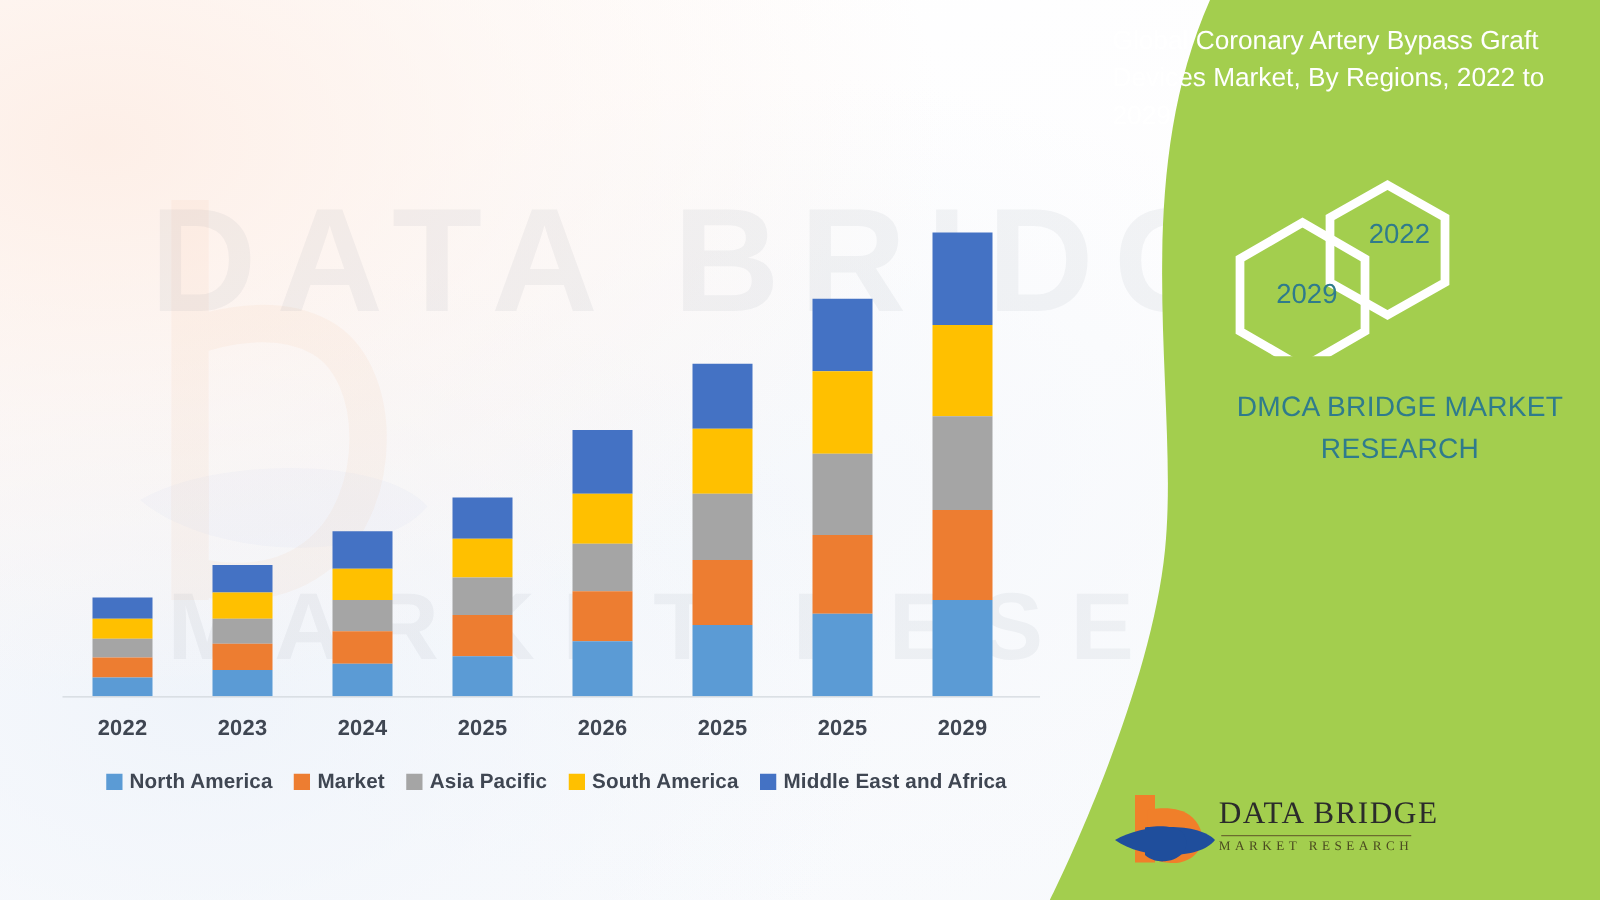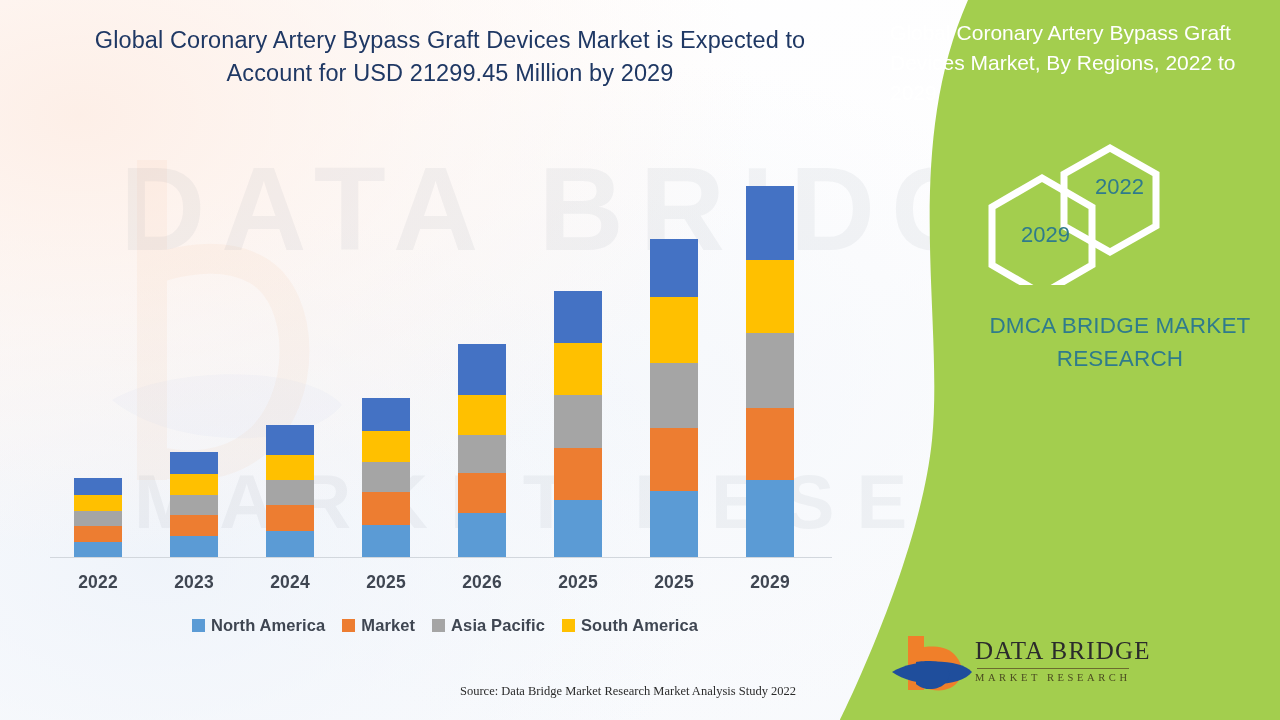--- a/index.html
+++ b/index.html
@@ -154,21 +154,20 @@
   <svg id="wm-logo" viewBox="0 0 270 380" aria-hidden="true">
     <path d="M60 10 L60 330 M60 120 C60 120 120 95 165 120 C215 148 215 250 165 292 C120 330 60 310 60 310" fill="none" stroke="rgba(237,125,49,.085)" stroke-width="30"></path>
     <path d="M20 250 C80 215 215 215 250 255 C215 300 80 300 20 250 Z" fill="rgba(68,114,196,.055)"></path>
   </svg>
 
   <div id="wm-text">
     <div class="wl">DATA BRIDGE</div>
     <div class="wl second">MARKET RESEARCH</div>
   </div>
 
-  <div id="headline">Global Coronary Artery Bypass Graft Devices Market is Expected to Account for USD 21299.45 Million by 2029</div>
 
   <div id="plot">
     <div id="bars">
         <div class="bar-col">
           <div class="bar">
             <div class="seg" title="Middle East and Africa 2022" style="height: 17px; background: rgb(68, 114, 196);"></div>
             <div class="seg" title="South America 2022" style="height: 16px; background: rgb(255, 192, 0);"></div>
             <div class="seg" title="Asia Pacific 2022" style="height: 15px; background: rgb(165, 165, 165);"></div>
             <div class="seg" title="Europe 2022" style="height: 16px; background: rgb(237, 125, 49);"></div>
             <div class="seg" title="North America 2022" style="height: 15px; background: rgb(91, 155, 213);"></div>
@@ -262,23 +261,26 @@
         <span class="lt">Market</span>
       </div>
       <div class="lg">
         <span class="sw" style="background: rgb(165, 165, 165);"></span>
         <span class="lt">Asia Pacific</span>
       </div>
       <div class="lg">
         <span class="sw" style="background: rgb(255, 192, 0);"></span>
         <span class="lt">South America</span>
       </div>
+      <div class="lg">
+        <span class="sw" style="background: rgb(68, 114, 196);"></span>
+        <span class="lt">Middle East and Africa</span>
+      </div>
     </div>
 
-  <div id="footer-right">Source: Data Bridge Market Research Market Analysis Study 2022</div>
 </div>
 
 <div id="green-panel">
   <svg id="green-shape" viewBox="0 0 440 720" preserveAspectRatio="none" aria-hidden="true">
     <path d="M128 0 L440 0 L440 720 L0 720 C0 720 80 560 92 440 C104 320 62 150 128 0 Z" fill="#A3CE4E"></path>
   </svg>
 </div>
 
 <div id="gp-title">Global Coronary Artery Bypass Graft Devices Market, By Regions, 2022 to 2029</div>
 

